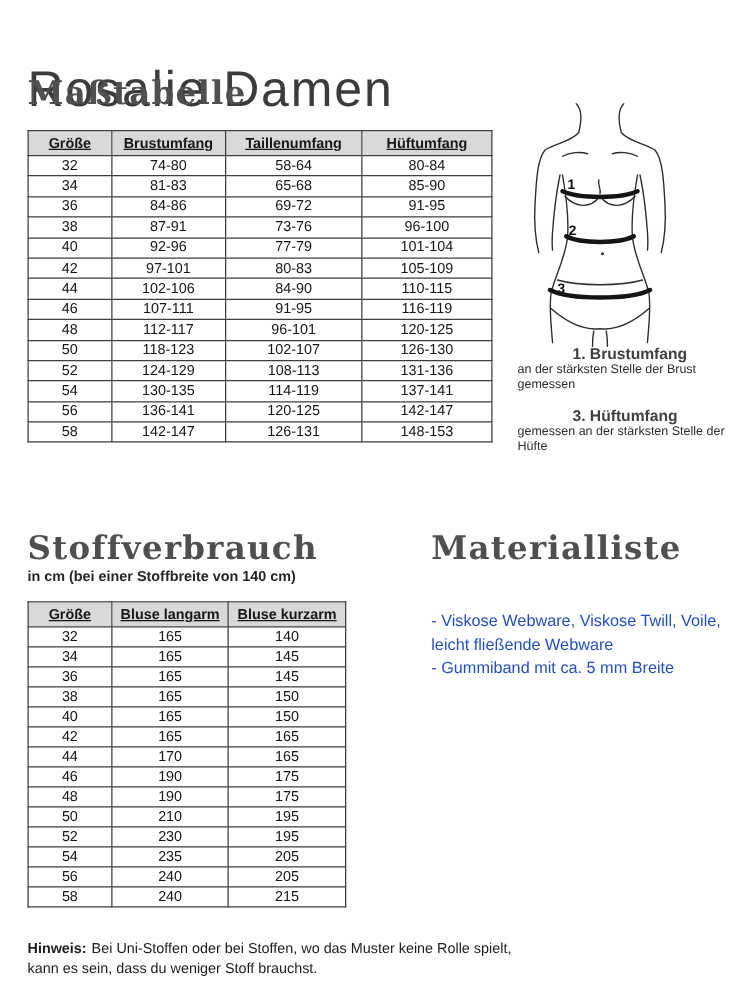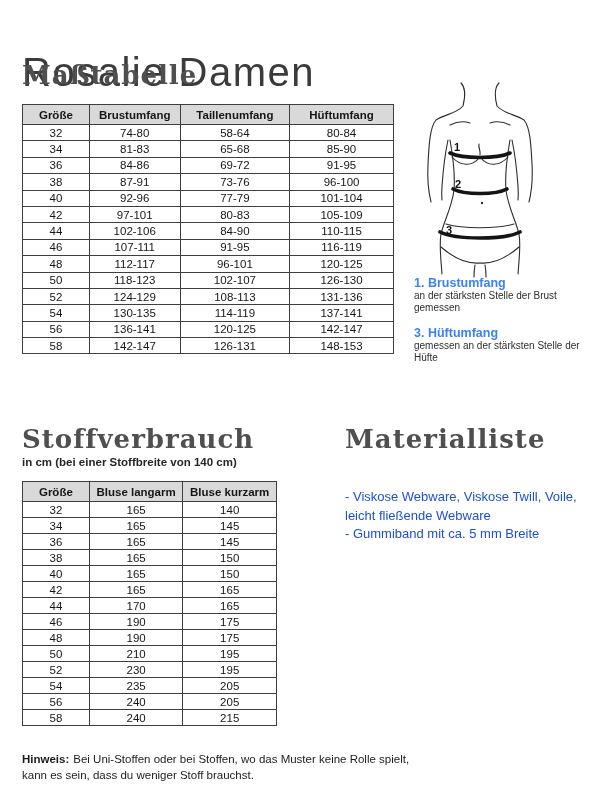--- a/index.html
+++ b/index.html
@@ -22,36 +22,36 @@
   #fabric-subtitle {
     position:absolute; left:22px; top:456px;
     font-size:11.5px; font-weight:bold; color:#262626;
   }
   table { border-collapse:collapse; table-layout:fixed; }
   th, td {
     border:1px solid var(--table-border, #3e3e3e);
     text-align:center; vertical-align:middle;
     font-size:11.5px; color:#161616; overflow:hidden; white-space:nowrap;
   }
-  th { background:var(--header-bg, #d9d9d9); font-weight:600; height:20px; }
+  th { background:var(--header-bg, #d9d9d9); font-weight:600; height:20px;text-decoration:underline; }
   td { height:16.4px; font-weight:400; }
   #mass-table { position:absolute; left:22px; top:104px; width:372px; }
   #mass-table th:nth-child(1) { width:18%; }
   #mass-table th:nth-child(2) { width:24.5%; }
   #mass-table th:nth-child(3) { width:29.5%; }
   #mass-table th:nth-child(4) { width:28%; }
   #fabric-table { position:absolute; left:22px; top:481px; width:255px; }
   #fabric-table th:nth-child(1) { width:26.3%; }
   #fabric-table th:nth-child(2) { width:36.85%; }
   #fabric-table th:nth-child(3) { width:36.85%; }
   #fabric-table td { height:16px; }
   #figure { position:absolute; left:408px; top:82px; }
   #legend { position:absolute; left:414px; top:276px; width:182px; }
   .legend-item { margin-bottom:13px; }
-  .legend-title { font-size:12.5px; font-weight:600; color:#3b82f6; line-height:14px; }
+  .legend-title { font-size:12.5px; font-weight:600; color:#404040; line-height:14px;margin-left:44px; }
   .legend-desc { font-size:10px; color:#2e2e2e; line-height:11.5px; }
   #note { position:absolute; left:22px; top:372px; width:566px; font-size:11.5px; line-height:16px; color:#1c1c1c; }
   #material-items { position:absolute; left:345px; top:488px; width:252px; font-size:13px; line-height:18.5px; color:#1d4ed8; }
   #hinweis { position:absolute; left:22px; top:752px; width:392px; font-size:11.5px; line-height:15.5px; color:#1c1c1c; }
   #hinweis .hinweis-label { font-weight:bold; margin-right:4px; }
   svg .thin { fill:none; stroke:#2c2c2c; stroke-width:1.1; stroke-linecap:round; }
   svg .band { fill:none; stroke:#141414; stroke-width:3.6; stroke-linecap:round; }
   svg .band-label { font-family:"Liberation Sans", sans-serif; font-size:11px; font-weight:bold; fill:#111; }
 </style>
 </head>

